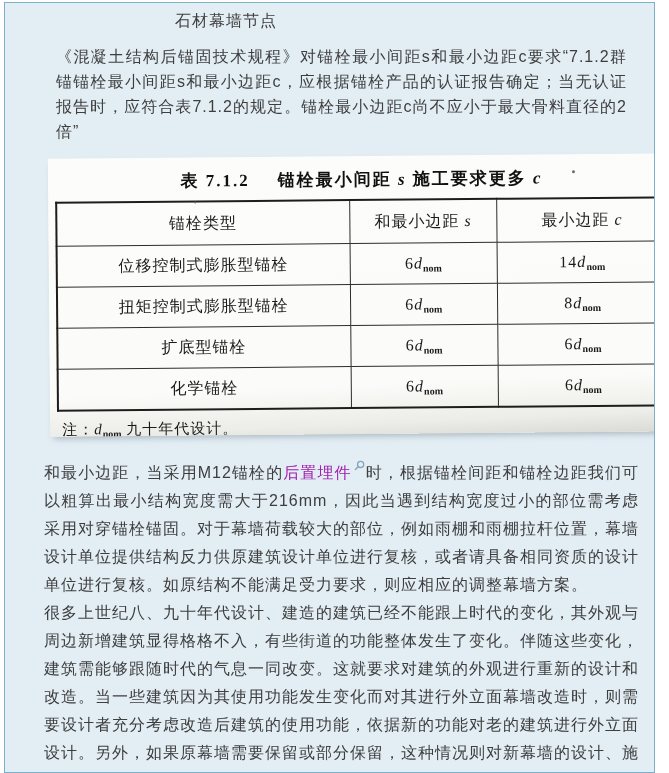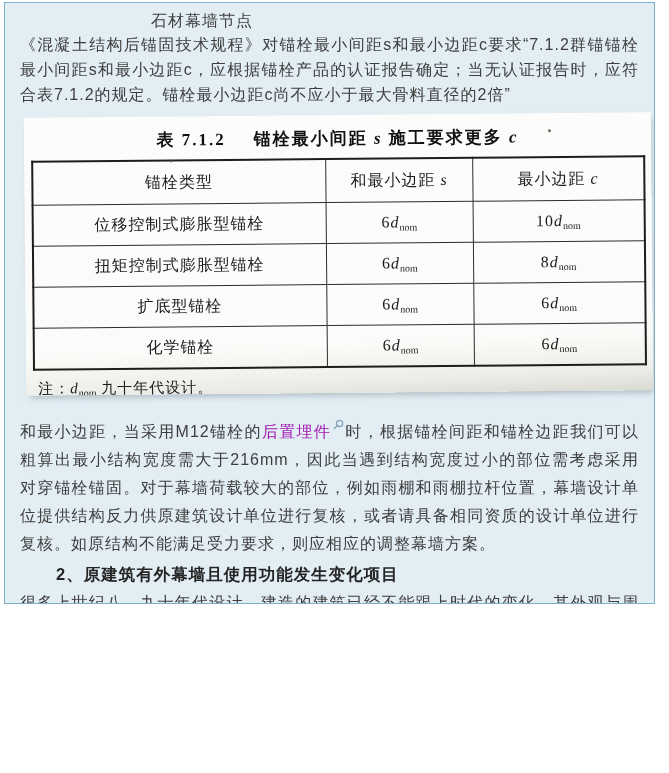--- a/index.html
+++ b/index.html
@@ -9,42 +9,43 @@
     height: 773px;
     background: #ffffff;
     overflow: hidden;
     font-family: "Liberation Sans", "DejaVu Sans", sans-serif;
   }
   .page {
     position: absolute;
     left: 4px;
     top: 2px;
     width: 651px;
-    height: 602px;
+    height: 771px;
     box-sizing: border-box;
     background: #e2edf4;
     border: 1px solid #7cafc9;
     overflow: hidden;
+    padding-left: 24px;
   }
   .content {
     padding: 7px 15px 0 15px;
     color: #3e3e3e;
     font-size: 16px;
     letter-spacing: 1px;
     text-align: justify;
   }
   .doc-title {
     padding-left: 131px;
     line-height: 22px;
     height: 22px;
     overflow: hidden;
     text-align: left;
   }
   .p1 {
-    margin: 0;
+    margin: 12px;
     line-height: 25px;
   }
   
   .scan {
     position: relative;
     margin: 8px 0 0 5px;
     width: 627px;
     height: 278px;
     background: linear-gradient(178deg, #fcfcfa 0%, #fbfbf9 80%, #ecece8 93%, #dadad5 100%);
     box-shadow: 2px 4px 6px -2px rgba(125, 140, 148, 0.55);
@@ -81,20 +82,21 @@
   .scan-table .drow td { height: 40px; }
   .col1 { width: 48%; }
   .col2 { width: 24%; }
   .col3 { width: 28%; }
   .dvar { font-style: italic; font-family: "Liberation Serif", serif; }
   .scan-table sub, .scan-note sub {
     font-size: 10px;
     font-style: normal;
     letter-spacing: 0;
     vertical-align: -3px;
+    font-weight: bold;
   }
   .scan-note {
     margin: 9px 0 0 12px;
     font-size: 15px;
     letter-spacing: 1px;
     color: #1b1b1b;
     text-align: left;
   }
   .noise-dot {
     position: absolute;
@@ -154,21 +156,21 @@
       <table class="scan-table">
         <tbody>
             <tr class="hrow">
           <th class="col1">锚栓类型</th>
           <th class="col2"><span>和最小边距 </span><i class="dvar">s</i></th>
           <th class="col3"><span>最小边距 </span><i class="dvar">c</i></th>
         </tr>
         <tr class="drow">
           <td>位移控制式膨胀型锚栓</td>
           <td><span>6</span><i class="dvar">d</i><sub>nom</sub></td>
-          <td><span>10</span><i class="dvar">d</i><sub>nom</sub></td>
+          <td><span>14</span><i class="dvar">d</i><sub>nom</sub></td>
         </tr>
         <tr class="drow">
           <td>扭矩控制式膨胀型锚栓</td>
           <td><span>6</span><i class="dvar">d</i><sub>nom</sub></td>
           <td><span>8</span><i class="dvar">d</i><sub>nom</sub></td>
         </tr>
         <tr class="drow">
           <td>扩底型锚栓</td>
           <td><span>6</span><i class="dvar">d</i><sub>nom</sub></td>
           <td><span>6</span><i class="dvar">d</i><sub>nom</sub></td>
@@ -186,18 +188,17 @@
       </div>
     </div>
 
     <p class="p2">
       <span>和最小边距，当采用M12锚栓的</span><a class="term-link"><span>后置埋件</span><span class="sup-icon"><svg width="11" height="11" viewBox="0 0 11 11">
               <circle cx="6.6" cy="4.4" r="3.1" fill="none" stroke="#85a4ba" stroke-width="1.3"></circle>
               <line x1="4.2" y1="6.8" x2="1.4" y2="9.6" stroke="#85a4ba" stroke-width="1.4" stroke-linecap="round"></line>
             </svg></span></a><span>时，根据锚栓间距和锚栓边距我们可以粗算出最小结构宽度需大于216mm，因此当遇到结构宽度过小的部位需考虑采用对穿锚栓锚固。对于幕墙荷载较大的部位，例如雨棚和雨棚拉杆位置，幕墙设计单位提供结构反力供原建筑设计单位进行复核，或者请具备相同资质的设计单位进行复核。如原结构不能满足受力要求，则应相应的调整幕墙方案。</span>
     </p>
 
-    <h3 class="h2">2、原建筑有外幕墙且使用功能发生变化项目</h3>
 
     <p class="p3">很多上世纪八、九十年代设计、建造的建筑已经不能跟上时代的变化，其外观与周边新增建筑显得格格不入，有些街道的功能整体发生了变化。伴随这些变化，建筑需能够跟随时代的气息一同改变。这就要求对建筑的外观进行重新的设计和改造。当一些建筑因为其使用功能发生变化而对其进行外立面幕墙改造时，则需要设计者充分考虑改造后建筑的使用功能，依据新的功能对老的建筑进行外立面设计。另外，如果原幕墙需要保留或部分保留，这种情况则对新幕墙的设计、施工要求更多，局限也更大。</p>
 
   </div>
 </div>
 
 </body></html>

